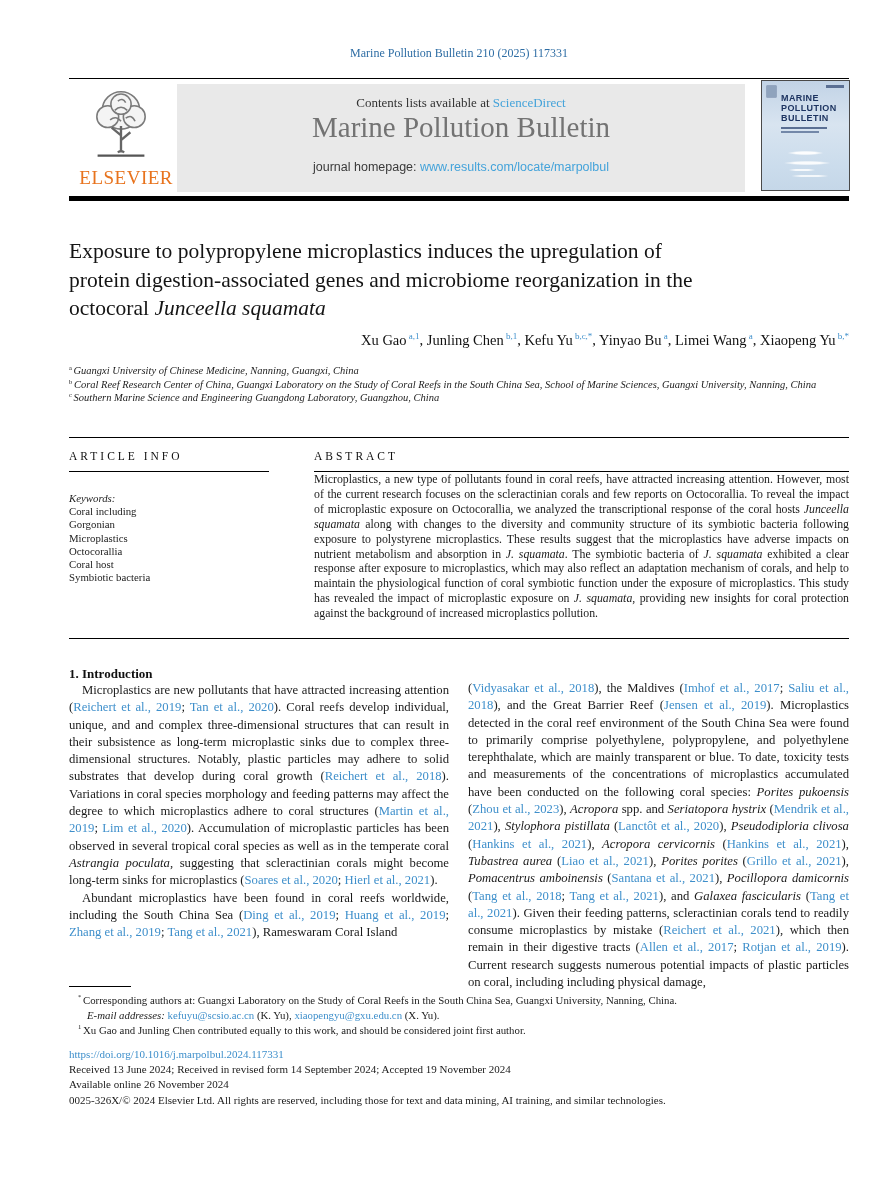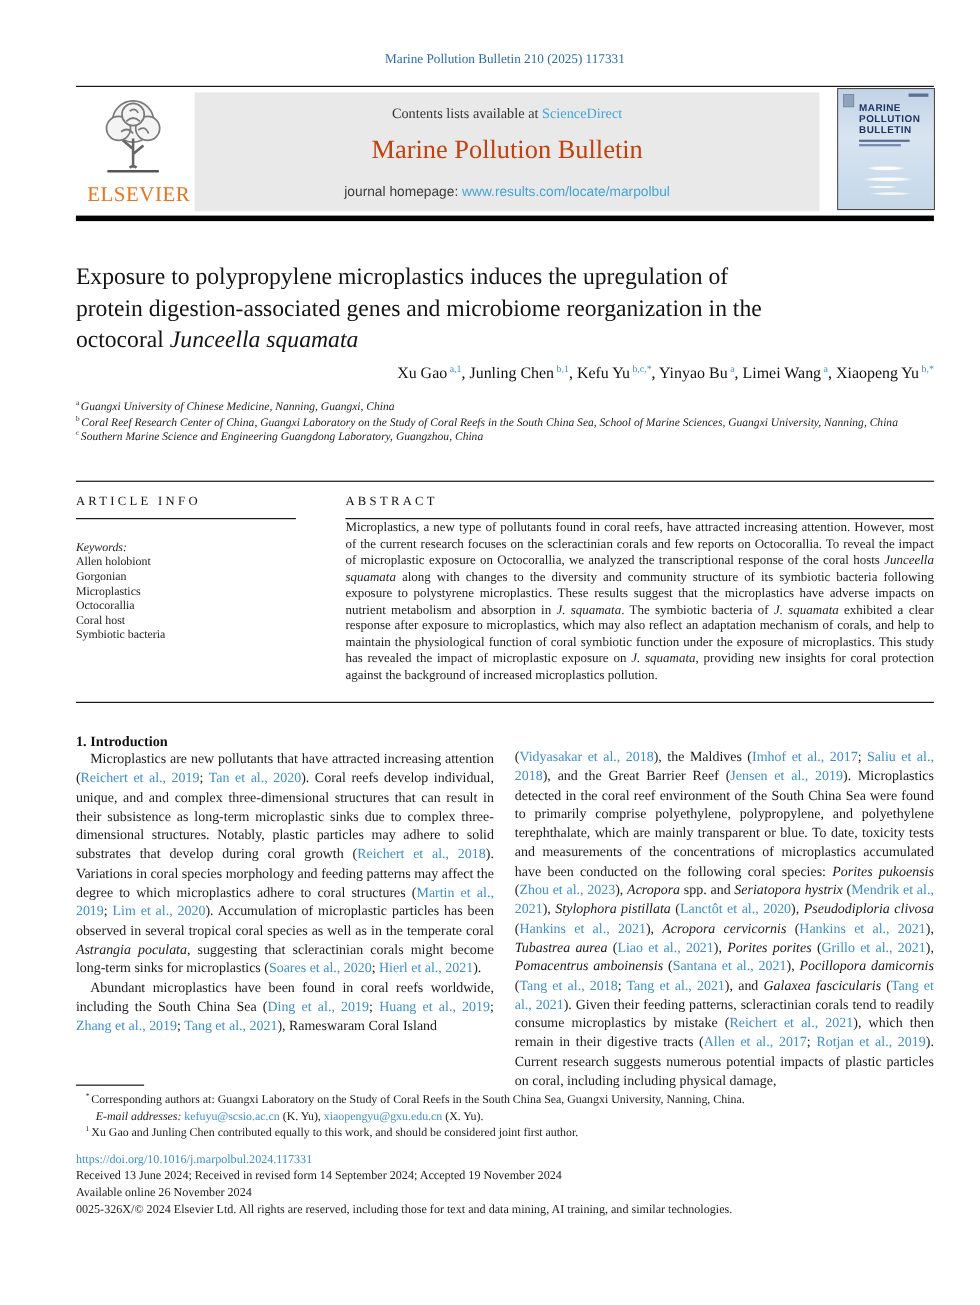--- a/index.html
+++ b/index.html
@@ -26,21 +26,21 @@
   .rule-mid2{top:638px;}
 
   .logo-box{position:absolute;top:86px;left:0;width:104px;height:106px;text-align:right;}
   .logo-tree{display:block;margin:0 auto;}
   .logo-word{font-family:"Liberation Serif",serif;font-size:19px;color:var(--elsevier-orange);
     letter-spacing:0.5px;margin-top:1px;}
 
   .gray-box{position:absolute;top:84px;left:108px;width:568px;height:108px;background:var(--gray-box);
     text-align:center;}
   .contents-line{margin-top:11px;font-size:13px;color:#333;}
-  .journal-name{margin-top:13px;font-size:24px;color:#c2410c;}
+  .journal-name{font-size:29px;color:#737373;}
   .homepage-line{margin-top:16px;font-family:"Liberation Sans",sans-serif;font-size:12.5px;color:#3a3a3a;}
   .hlink{color:var(--header-link-blue);text-align:center;}
   .link{color:var(--link-blue);}
 
   .cover{position:absolute;top:80px;left:692px;width:89px;height:111px;border:1px solid #4a4a4a;
     background:linear-gradient(180deg,#c2d3e6 0%,#d8e4f0 40%,#cbdcec 78%,#c5d7e8 100%);overflow:hidden;}
   .cover-stamp{position:absolute;top:5px;left:5px;width:9px;height:11px;background:#8fa3bd;
     box-shadow:0 0 0 0.5px #64789a;}
   .cover-issn{position:absolute;top:4px;right:5px;width:18px;height:3px;background:#5a6f93;}
   .cover-title{position:absolute;top:12px;left:19px;font-family:"Liberation Sans",sans-serif;
@@ -154,21 +154,21 @@
   </div>
 
   <div class="rule rule-mid1"></div>
 
   <div class="info-section">
     <div class="col-info">
       <div class="sec-heading">ARTICLE INFO</div>
       <div class="sec-rule"></div>
       <div class="keywords">
         <div class="kw-label">Keywords:</div>
-        <div>Allen holobiont</div>
+        <div>Coral including</div>
         <div>Gorgonian</div>
         <div>Microplastics</div>
         <div>Octocorallia</div>
         <div>Coral host</div>
         <div>Symbiotic bacteria</div>
       </div>
     </div>
     <div class="col-abstract">
       <div class="sec-heading">ABSTRACT</div>
       <div class="sec-rule"></div>

